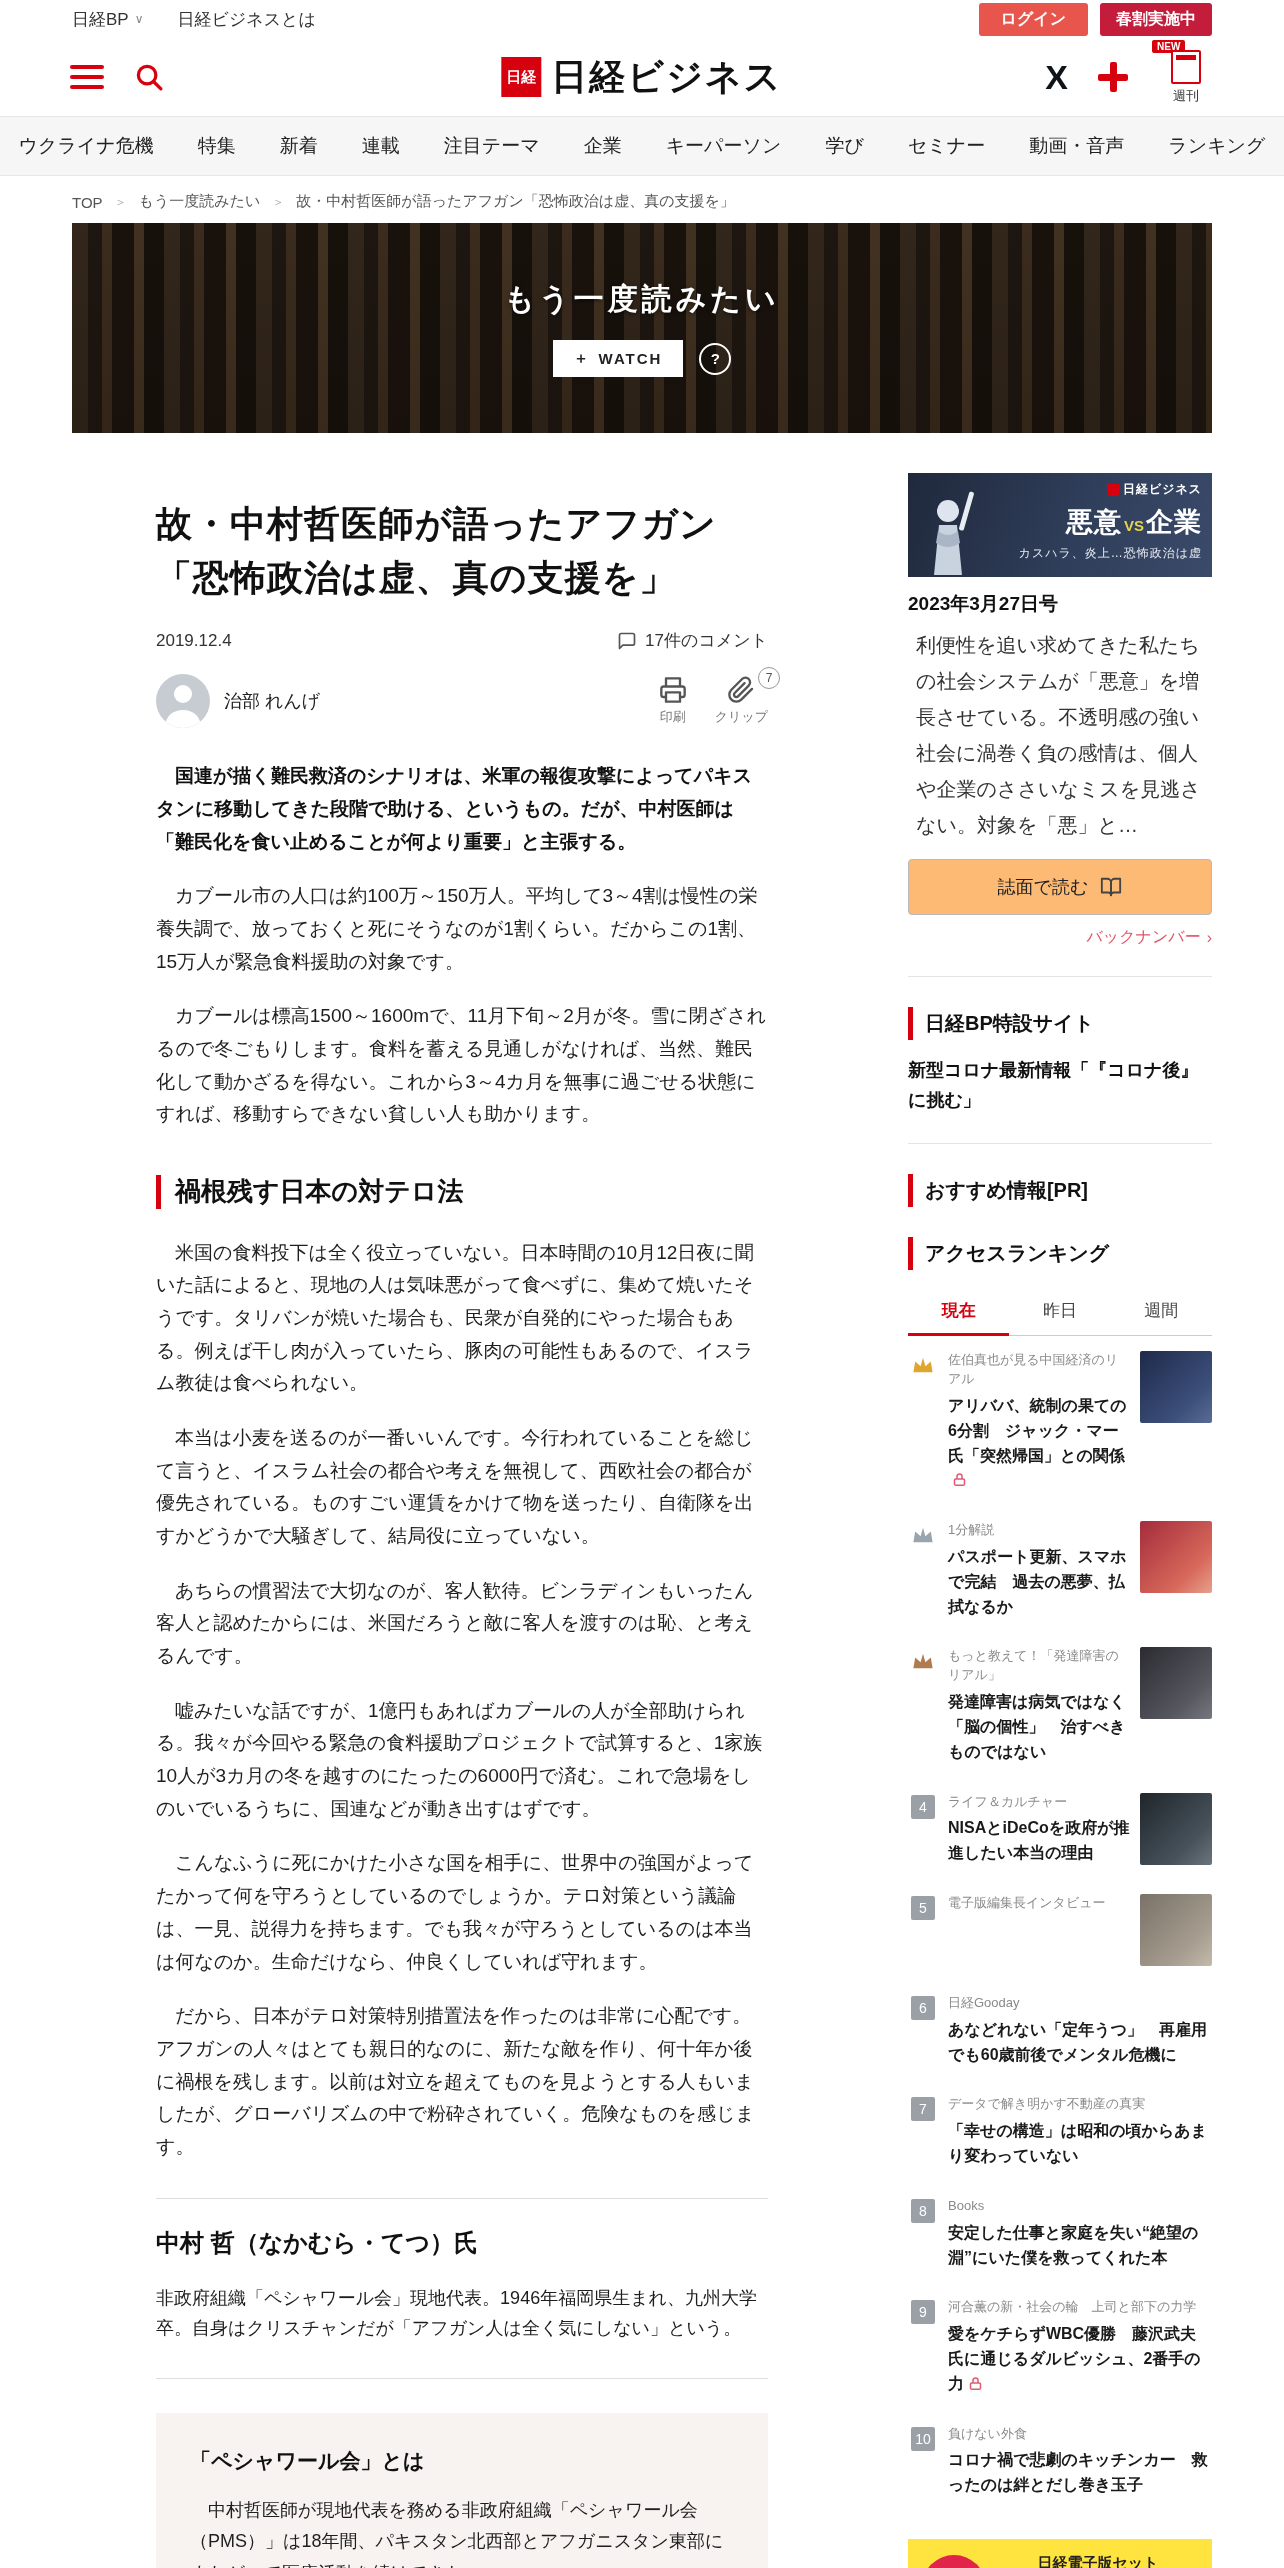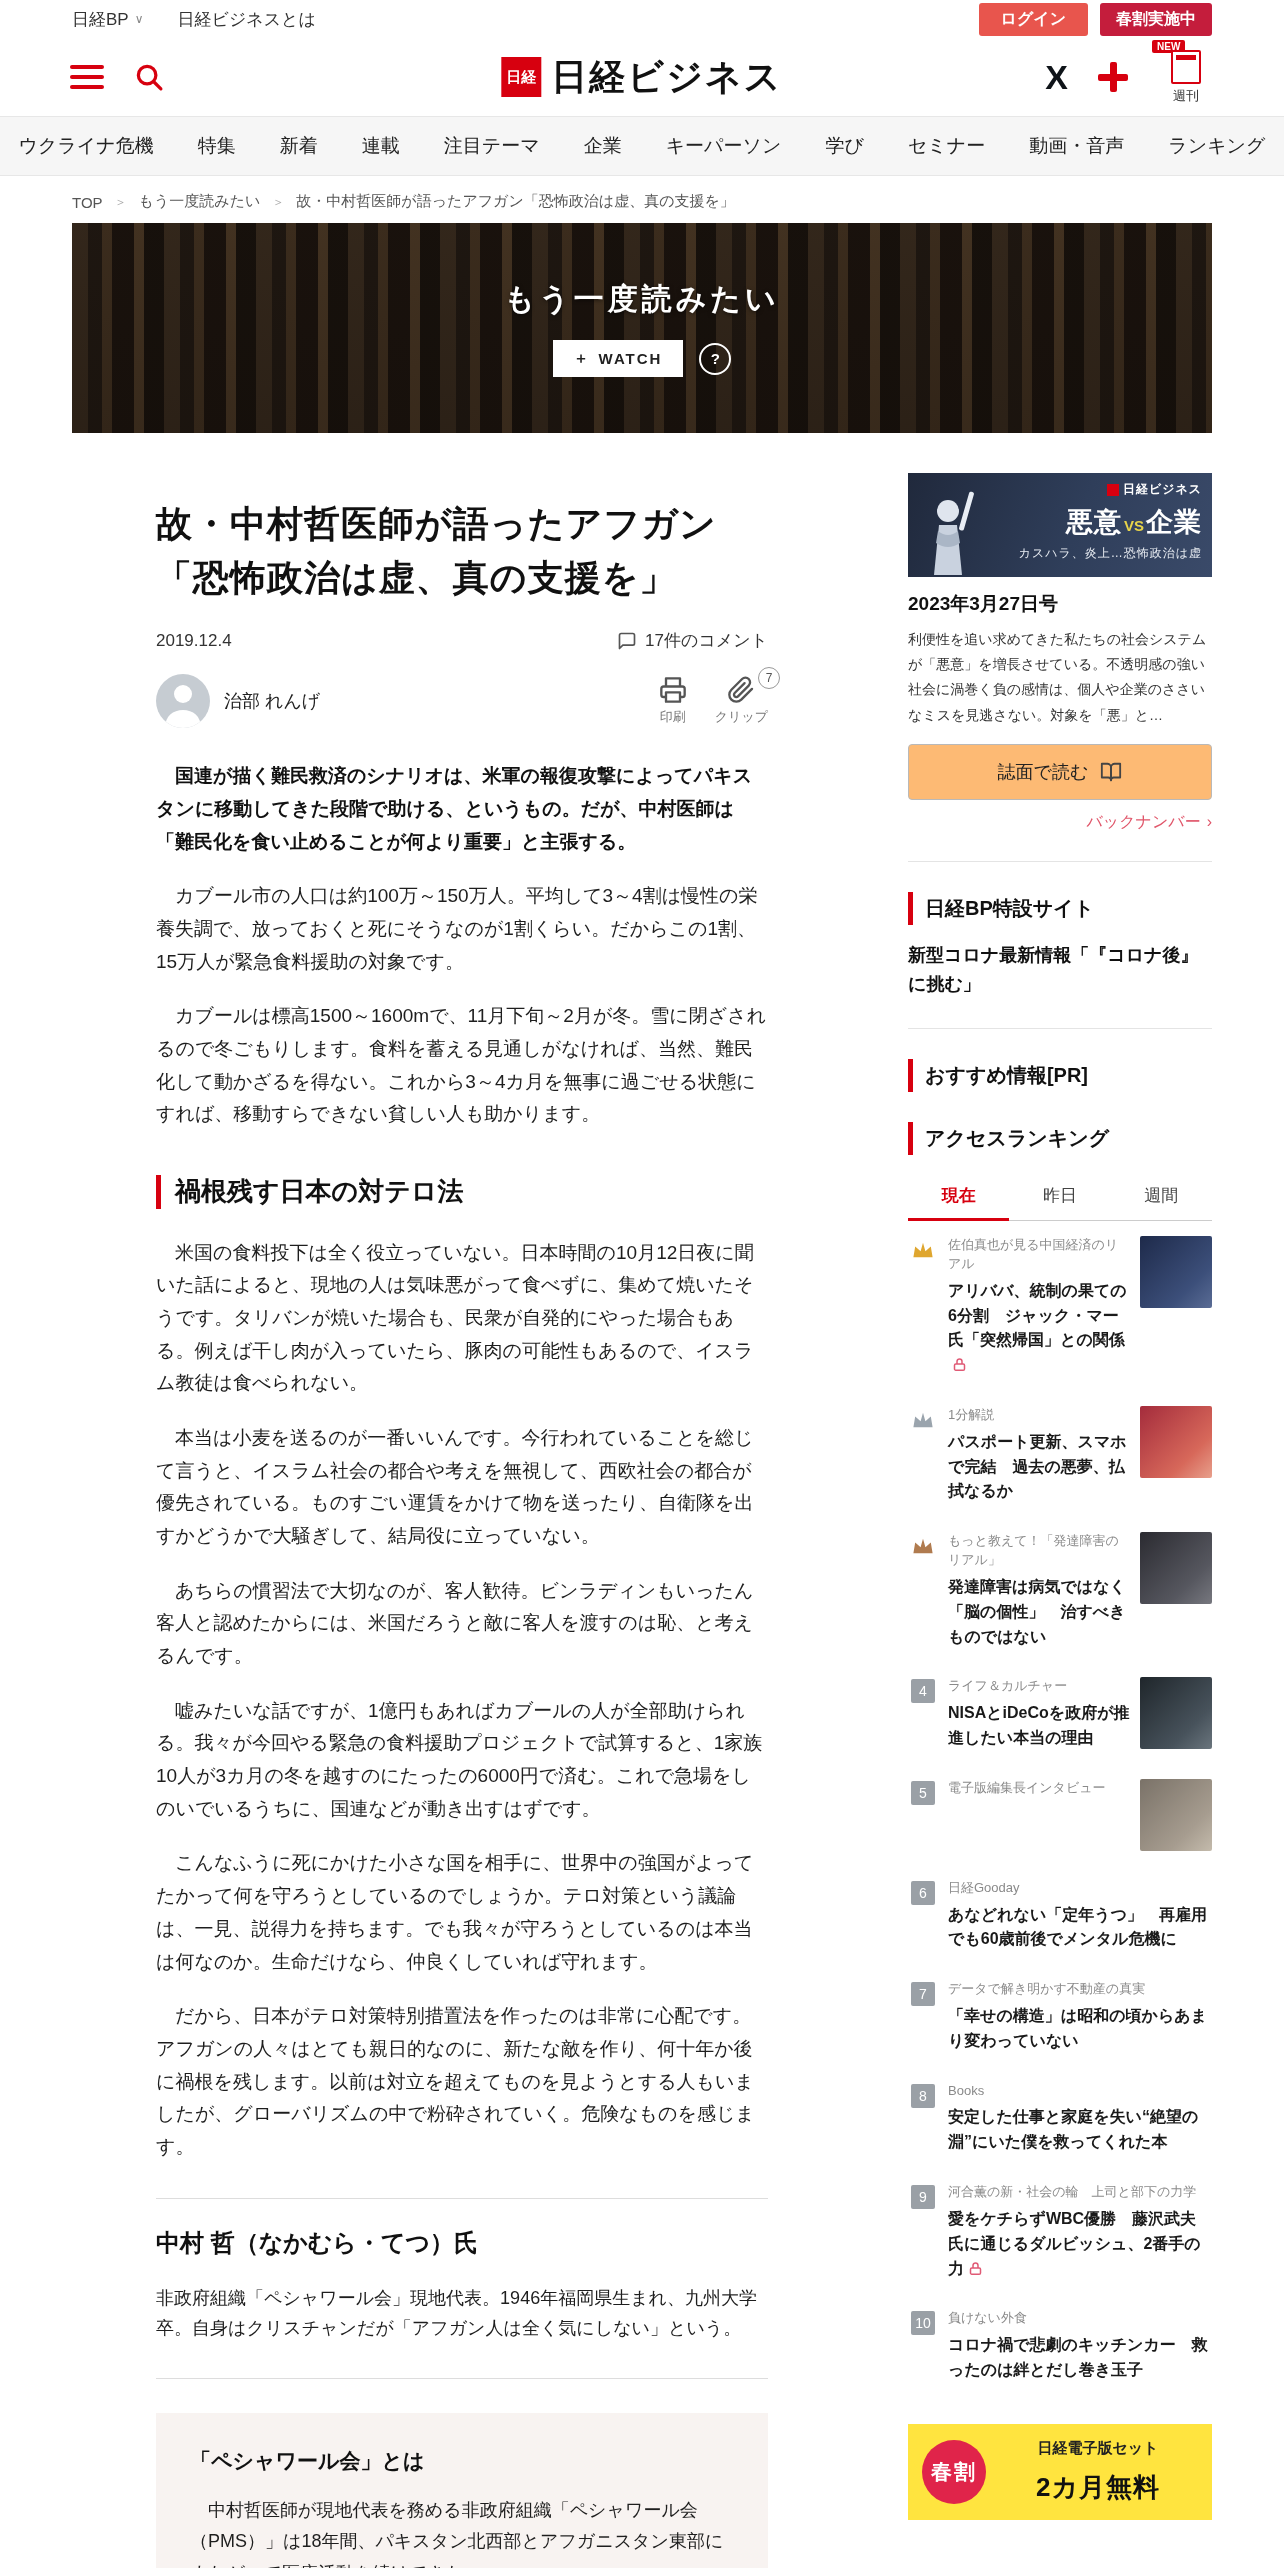--- a/index.html
+++ b/index.html
@@ -93,21 +93,21 @@
   .mag-cover{height:104px;background:linear-gradient(110deg,#20293c,#2f3e5a 55%,#3a4a69);position:relative;display:flex;cursor:pointer;}
   .knight{flex:none;width:86px;display:flex;align-items:flex-end;justify-content:center;}
   .mag-right{flex:1;padding:8px 10px 6px 0;display:flex;flex-direction:column;}
   .mag-logo{display:flex;align-items:center;justify-content:flex-end;gap:4px;color:#fff;font-size:12px;font-weight:700;letter-spacing:1px;}
   .mag-logo-mark{width:12px;height:12px;background:#d7000f;}
   .mag-title-line{margin-top:6px;text-align:right;color:#fff;font-weight:800;}
   .mag-title-big{font-size:27px;letter-spacing:1px;}
   .mag-vs{font-size:15px;margin:0 2px;color:#e8d44a;}
   .mag-subtitle{margin-top:5px;text-align:right;color:#e9edf3;font-size:12px;letter-spacing:1px;}
   .mag-issue{margin-top:14px;font-size:19px;font-weight:700;color:#111;}
-  .mag-desc{margin-top:10px;font-size:14px;line-height:1.8;color:#333;}
+  .mag-desc{margin-top:10px;font-size:20px;line-height:1.8;color:#333;margin-left:8px;}
   .read-btn{margin-top:16px;height:54px;border:1px solid #b9b9b9;border-radius:4px;display:flex;align-items:center;justify-content:center;gap:12px;font-size:18px;color:#222;cursor:pointer;background:#fdba74;}
   .backnumber{margin-top:12px;text-align:right;color:#e0566a;font-size:16px;cursor:pointer;display:flex;justify-content:flex-end;align-items:center;gap:6px;}
   .side-header{margin-top:30px;font-size:20px;font-weight:800;color:#111;border-left:5px solid #d7000f;padding:3px 0 3px 12px;}
   .side-divider{border:none;border-top:1px solid #e4e4e4;margin:28px 0 0 0;}
   .bp-link{margin-top:16px;font-size:18px;font-weight:700;line-height:1.65;color:#111;cursor:pointer;}
   .rank-tabs{margin-top:18px;display:flex;border-bottom:1px solid #ccc;}
   .rank-tab{flex:1;text-align:center;padding:11px 0;font-size:17px;color:#444;cursor:pointer;}
   .rank-tab.active{color:#d7000f;font-weight:700;border-bottom:3px solid #d7000f;margin-bottom:-1px;}
   .rank-item{display:flex;gap:10px;padding:15px 0 13px 0;cursor:pointer;align-items:flex-start;}
   .rank-badge{flex:none;width:30px;display:flex;flex-direction:column;align-items:center;padding-top:2px;}

